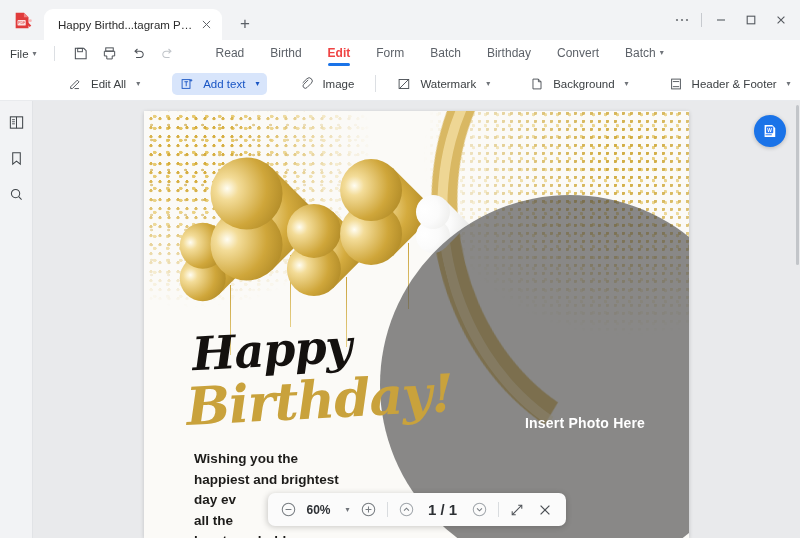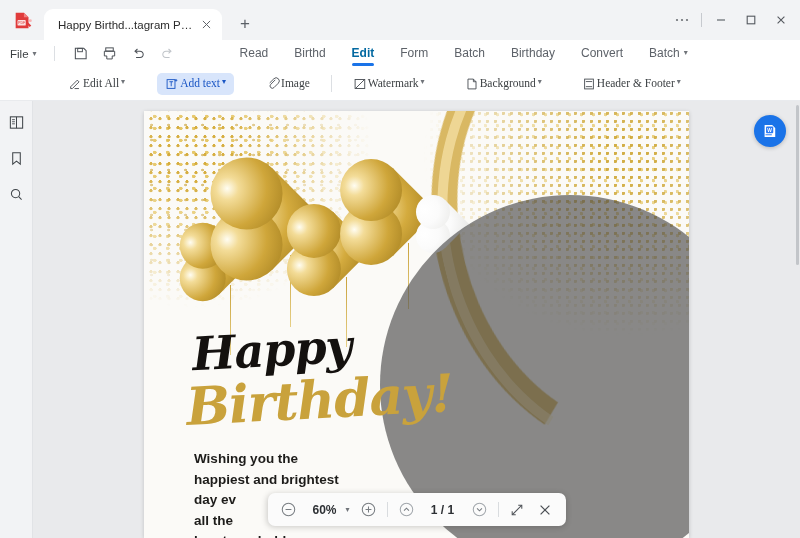--- a/index.html
+++ b/index.html
@@ -59,41 +59,41 @@
     gap: 8px;
   }
   .file-menu {
     display: flex; align-items: center; gap: 3px;
     font-size: 11.5px; color: #3c4043; cursor: pointer;
   }
   .mb-sep { width: 1px; height: 15px; background: #dcdfe3; margin: 0 9px; }
   .qa-icons { display: flex; align-items: center; gap: 12px; }
   .qa-btn { width: 17px; height: 17px; display:flex; align-items:center; justify-content:center; cursor: pointer; color:#4a4f55; }
   .qa-btn.disabled { color: #bfc3c8; }
-  .main-tabs { display: flex; align-items: center; margin-left: 56px; gap: 26px; }
+  .main-tabs { display: flex; align-items: center; margin-left: 32px; gap: 26px; }
   .mtab {
     position: relative; font-size: 12px; color: #5d6269;
     cursor: pointer; padding-bottom: 2px; display:flex; align-items:center; gap:3px;
   }
-  .mtab.active { color: #0369a1; font-weight: bold; }
+  .mtab.active { color: #ef4444; font-weight: bold; }
   .mtab.active::after {
     content: ""; position: absolute; left: 50%; transform: translateX(-50%);
     bottom: -4px; width: 22px; height: 3px; background: #1a73e8; border-radius: 2px;
   }
 
   
   .toolbar {
     position: relative; height: 34px; width: 100%;
     background: #ffffff; display: flex; align-items: center;
     padding-left: 60px; border-bottom: 1px solid #e9ebee;
   }
   .tb-item {
-    display: flex; gap: 1px;
+    display: flex; align-items: center; gap: 9px;
     font-size: 11.5px; color: #3c4043; padding: 4px 8px;
-    border-radius: 5px; cursor: pointer; white-space: nowrap; font-family: Liberation Serif, serif;
+    border-radius: 5px; cursor: pointer; white-space: nowrap;
   }
   .tb-item.active { background: #d8e5fb; color: #1a56c4; }
   .tb-item + .tb-item { margin-left: 24px; }
   .tb-sep { width: 1px; height: 17px; background: #dcdfe3; margin: 0 13px; }
   .chev { font-size: 8px; color: #70747a; margin-left: 1px; }
 
   
   .body-area {
     position: relative; width: 100%; height: 437px;
     background: #e9eaec; display: flex;
@@ -219,22 +219,22 @@
     bottom: 12px; height: 33px;
     background: #fbfbfb; border-radius: 7px;
     box-shadow: 0 1px 6px rgba(0,0,0,.2);
     display: flex; align-items: center; padding: 0 11px; gap: 9px;
     z-index: 30;
   }
   .bb-btn {
     width: 19px; height: 19px; display: flex; align-items: center;
     justify-content: center; color: #6d7277; cursor: pointer;
   }
-  .bb-zoom { font-size: 12px; font-weight: bold; color: #2d3034; min-width: 30px; text-align:right; cursor: pointer; }
-  .bb-page { font-size: 12px; font-weight: bold; color: #2d3034; min-width: 36px; text-align:center; }
+  .bb-zoom { font-size: 12px; font-weight: bold; color: #2d3034; min-width: 30px; text-align:left; cursor: pointer; }
+  .bb-page { font-size: 15px; font-weight: bold; color: #2d3034; min-width: 36px; text-align:center; }
   .bb-sep { width: 1px; height: 15px; background: #d9dcdf; }
   .bb-chev { font-size: 8px; color: #70747a; cursor: pointer; }
 
   
   .vscroll {
     position: absolute; right: 0; top: 0; width: 5px; height: 100%;
   }
   .vscroll .thumb {
     position: absolute; right: 1px; top: 4px; width: 3px; height: 160px;
     background: #c2c5c9; border-radius: 2px;
@@ -473,20 +473,21 @@
           </div>
           <div class="string" style="left:46px; top:62px; height:66px;"></div>
         </div>
         <div class="heart-wrap white-heart" style="left:284px; top:96px;">
           <div class="heart-shape" style="width:34px;height:34px;">
             <div class="heart" style="width:34px;height:34px;"></div>
           </div>
         </div>
 
         <div class="photo-mask"></div>
+        <div class="photo-label">Insert Photo Here</div>
 
         <div class="happy">Happy</div>
         <div class="birthday">Birthday!</div>
         <div class="wish" style="white-space:pre-line">Wishing you the
 happiest and brightest
 day ev
 all the
 heart can hold</div>
       </div>
 

